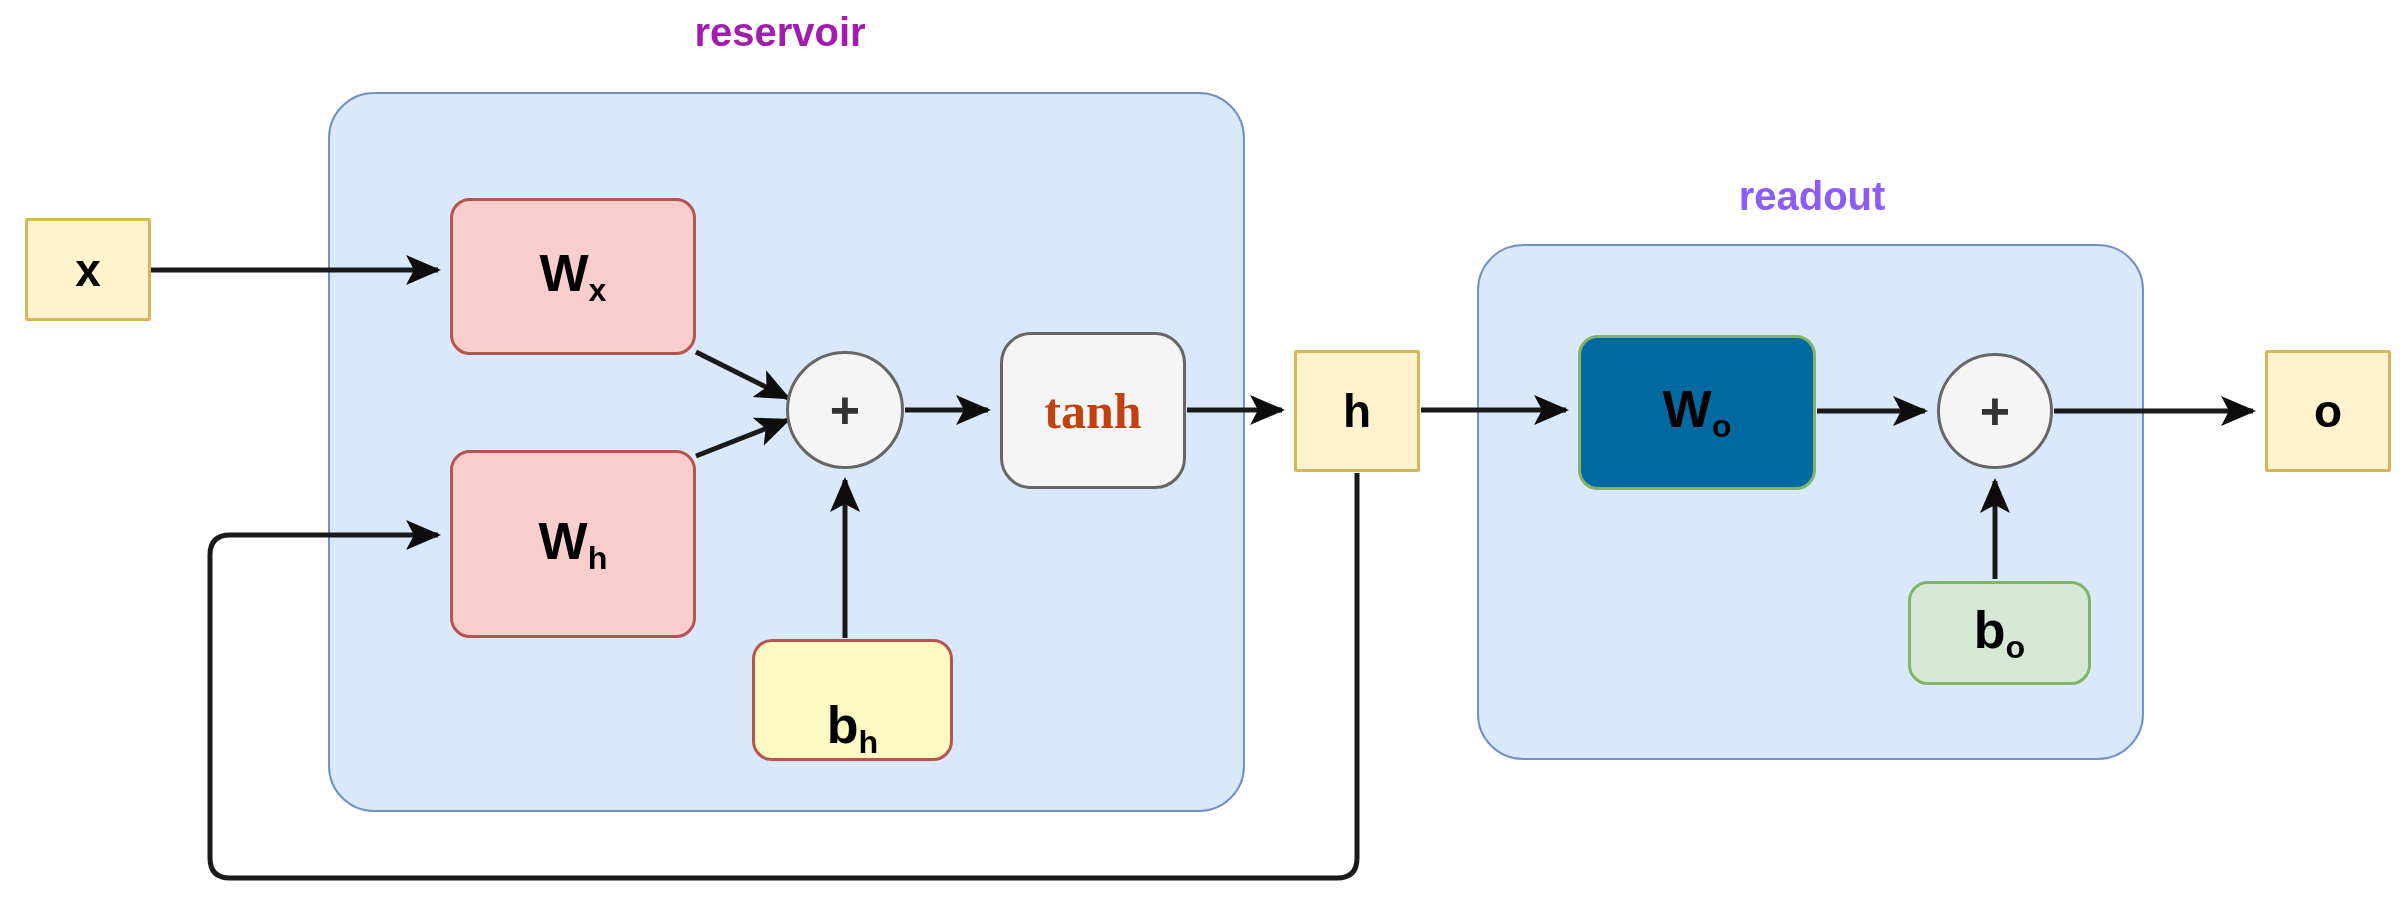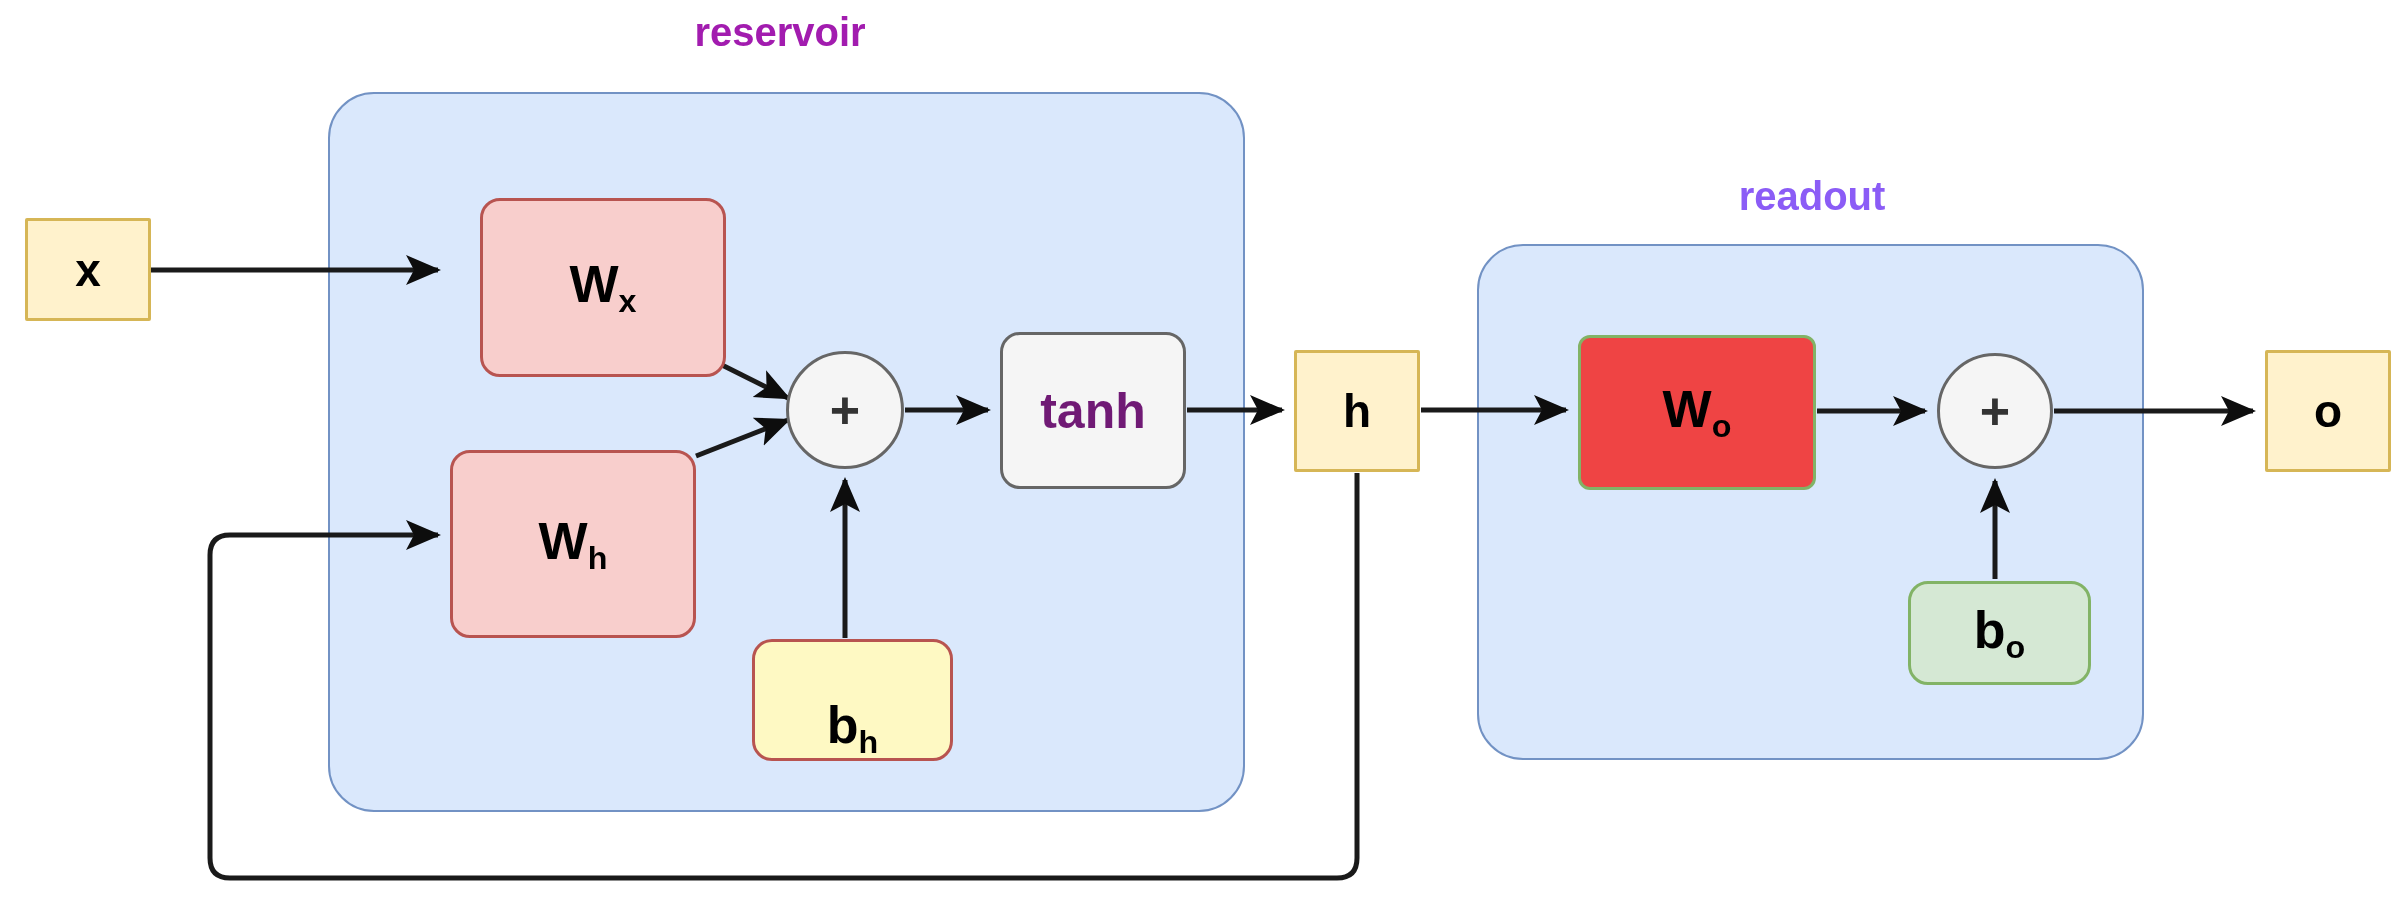--- a/index.html
+++ b/index.html
@@ -72,23 +72,24 @@
   .out-node {
     background: #d5e8d4;
     border: 3px solid #82b366;
     border-radius: 20px;
     font-size: 52px;
   }
   
   .act-node {
     background: #f5f5f5;
     border: 3px solid #666666;
-    border-radius: 20px;
+    border-radius: 31px;
     font-size: 50px;
-    color: #701a75;
+    color: #c2410c;
+    font-family: Liberation Serif, serif;
   }
   
   .sum-node {
     background: #f5f5f5;
     border: 3px solid #666666;
     border-radius: 50%;
     font-size: 52px;
     color: #333333;
     font-weight: bold;
   }
@@ -130,39 +131,39 @@
         <path d="M 1817 411 L 1925 411" fill="none" stroke="#1a1a1a" stroke-width="5" stroke-linecap="butt" stroke-linejoin="round" marker-end="url(#arrowhead)"></path>
         <path d="M 1995 579 L 1995 481" fill="none" stroke="#1a1a1a" stroke-width="5" stroke-linecap="butt" stroke-linejoin="round" marker-end="url(#arrowhead)"></path>
         <path d="M 2054 411 L 2253 411" fill="none" stroke="#1a1a1a" stroke-width="5" stroke-linecap="butt" stroke-linejoin="round" marker-end="url(#arrowhead)"></path>
         <path d="M 1357 473 L 1357 858 Q 1357 878 1337 878 L 230 878 Q 210 878 210 858 L 210 555 Q 210 535 230 535 L 438 535" fill="none" stroke="#1a1a1a" stroke-width="5" stroke-linecap="butt" stroke-linejoin="round" marker-end="url(#arrowhead)"></path>
       </g>
   </svg>
 
   <div class="node io-node" id="node-0" style="left: 25px; top: 218px; width: 126px; height: 103px; background: rgb(255, 242, 204); border-color: rgb(214, 182, 86);">
       <span class="lbl">x</span>
     </div>
-  <div class="node res-node" id="node-1" style="left: 450px; top: 198px; width: 246px; height: 179px; background: rgb(248, 206, 204); border-color: rgb(184, 84, 80); margin-left: 30px;">
+  <div class="node res-node" id="node-1" style="left: 450px; top: 198px; width: 246px; height: 157px; background: rgb(248, 206, 204); border-color: rgb(184, 84, 80);">
       <span class="lbl">W<sub class="sub">x</sub></span>
     </div>
   <div class="node res-node" id="node-2" style="left: 450px; top: 450px; width: 246px; height: 188px; background: rgb(248, 206, 204); border-color: rgb(184, 84, 80);">
       <span class="lbl">W<sub class="sub">h</sub></span>
     </div>
   <div class="node res-node" id="node-3" style="left: 752px; top: 639px; width: 201px; height: 122px; background: #fef9c3; border-color: rgb(184, 84, 80); align-items: flex-end;">
       <span class="lbl">b<sub class="sub">h</sub></span>
     </div>
   <div class="node sum-node" id="node-4" style="left: 786px; top: 351px; width: 118px; height: 118px; background: rgb(245, 245, 245); border-color: rgb(102, 102, 102);">
       <span class="lbl">+</span>
     </div>
   <div class="node act-node" id="node-5" style="left: 1000px; top: 332px; width: 186px; height: 157px; background: rgb(245, 245, 245); border-color: rgb(102, 102, 102);">
       <span class="lbl">tanh</span>
     </div>
   <div class="node io-node" id="node-6" style="left: 1294px; top: 350px; width: 126px; height: 122px; background: rgb(255, 242, 204); border-color: rgb(214, 182, 86);">
       <span class="lbl">h</span>
     </div>
-  <div class="node out-node" id="node-7" style="left: 1578px; top: 335px; width: 238px; height: 155px; background: #ef4444; border-color: rgb(130, 179, 102); border-radius: 12px;">
+  <div class="node out-node" id="node-7" style="left: 1578px; top: 335px; width: 238px; height: 155px; background: #0369a1; border-color: rgb(130, 179, 102);">
       <span class="lbl">W<sub class="sub">o</sub></span>
     </div>
   <div class="node out-node" id="node-8" style="left: 1908px; top: 581px; width: 183px; height: 104px; background: rgb(213, 232, 212); border-color: rgb(130, 179, 102);">
       <span class="lbl">b<sub class="sub">o</sub></span>
     </div>
   <div class="node sum-node" id="node-9" style="left: 1937px; top: 353px; width: 116px; height: 116px; background: rgb(245, 245, 245); border-color: rgb(102, 102, 102);">
       <span class="lbl">+</span>
     </div>
   <div class="node io-node" id="node-10" style="left: 2265px; top: 350px; width: 126px; height: 122px; background: rgb(255, 242, 204); border-color: rgb(214, 182, 86);">
       <span class="lbl">o</span>

